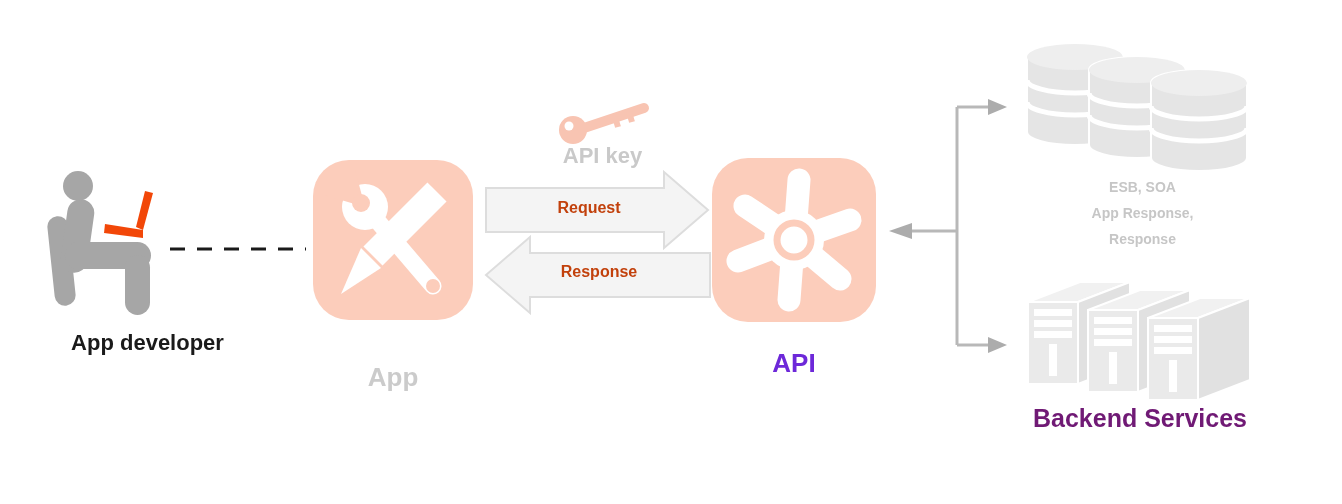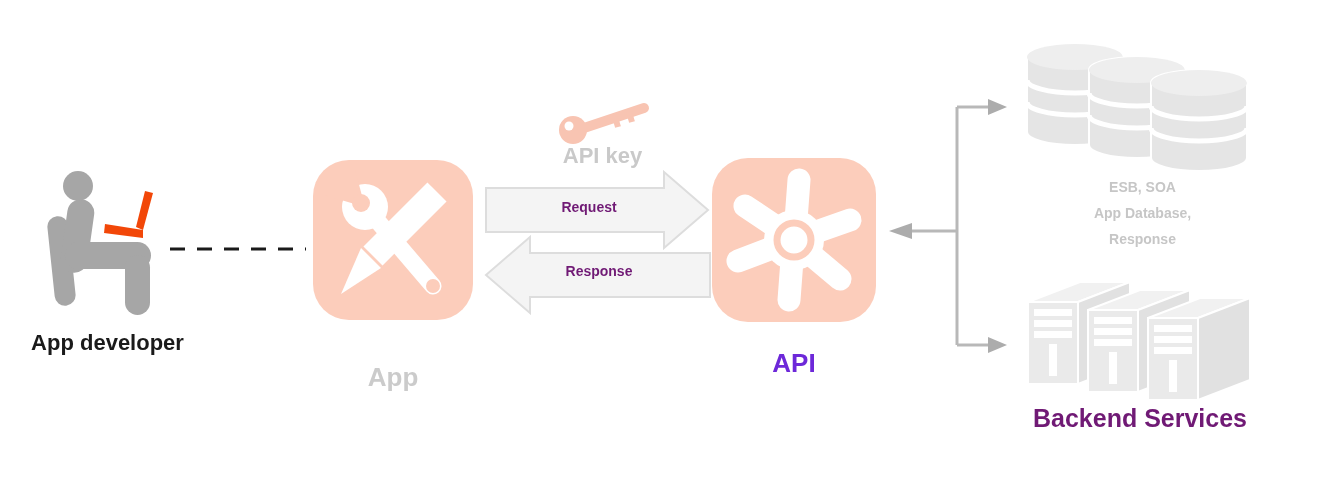--- a/index.html
+++ b/index.html
@@ -4,21 +4,21 @@
 <style>
   html,body{margin:0;padding:0;background:#ffffff;}
   #canvas{
     position:relative;width:1342px;height:504px;background:#ffffff;overflow:hidden;
     font-family:"Liberation Sans","DejaVu Sans",sans-serif;
   }
   .abs{position:absolute;}
   .lbl{position:absolute;text-align:center;font-weight:bold;}
   .lbl-black{color:#1a1a1a;}
   .lbl-muted{color:#c8c8c8;text-align:center;}
-  .big-arrow-label{font-size:14px;color:#701a75;font-weight:bold;text-align:center;position:absolute;}
+  .big-arrow-label{font-size:16px;color:#c2410c;font-weight:bold;text-align:center;position:absolute;}
   svg{display:block;}
 </style>
 </head>
 <body>
 
 <div id="canvas">
 
   <svg class="abs" style="left:45px;top:163px;" width="115" height="162" viewBox="0 0 115 162">
 
     <rect x="6" y="53" width="21" height="90" rx="10.5" fill="#a6a6a6" transform="rotate(-6 16 98)"></rect>
@@ -29,21 +29,21 @@
 
     <rect x="20" y="79" width="86" height="27" rx="13.5" fill="#a6a6a6"></rect>
 
     <rect x="80" y="92" width="25" height="60" rx="12.5" fill="#a6a6a6"></rect>
 
     <g>
       <path d="M 100,28 L 108,30 L 98,67 L 91,64 Z" fill="#f24708"></path>
       <path d="M 60,61 L 98,67 L 98,75 L 59,70 Z" fill="#f24708"></path>
     </g>
   </svg>
-  <div class="lbl lbl-black" style="left:0px;top:330px;width:215px;font-size:22px;">App developer</div>
+  <div class="lbl lbl-black" style="left:0px;top:330px;width:215px;font-size:22px;padding-left:40px;">App developer</div>
 
   <svg class="abs" style="left:168px;top:246px;" width="140" height="6" viewBox="0 0 140 6">
     <line x1="2" y1="3" x2="138" y2="3" stroke="#1a1a1a" stroke-width="3" stroke-dasharray="15 12"></line>
   </svg>
 
   <svg class="abs" style="left:313px;top:160px;" width="160" height="160" viewBox="0 0 160 160">
     <rect x="0" y="0" width="160" height="160" rx="36" fill="#fccdbb"></rect>
 
     <line x1="124" y1="32" x2="60" y2="96" stroke="#ffffff" stroke-width="27"></line>
 
@@ -120,21 +120,21 @@
     </g>
     <g>
       <path d="M 133,50 A 48 13 0 0 1 229,50 L 229,125 A 48 13 0 0 1 133,125 Z" fill="#e5e5e5" stroke="#ffffff" stroke-width="2"></path>
       <ellipse cx="181" cy="50" rx="48" ry="13" fill="#eeeeee"></ellipse>
       <path d="M 133,73 A 48 13 0 0 0 229,73" fill="none" stroke="#ffffff" stroke-width="5"></path>
       <path d="M 133,95 A 48 13 0 0 0 229,95" fill="none" stroke="#ffffff" stroke-width="5"></path>
     </g>
   </svg>
   <div class="lbl lbl-muted" style="left:1035px;top:174px;width:215px;font-size:14px;line-height:26px;color:#c6c6c6;">
     <div>ESB, SOA</div>
-    <div>App Database,</div>
+    <div>App Response,</div>
     <div>Response</div>
   </div>
 
   <svg class="abs" style="left:1012px;top:278px;" width="250" height="130" viewBox="0 0 250 130">
     <g>
       <polygon points="16,24 66,24 118,4 68,4" fill="#f1f1f1" stroke="#ffffff" stroke-width="2"></polygon>
       <polygon points="66,24 118,4 118,86 66,106" fill="#e1e1e1" stroke="#ffffff" stroke-width="2"></polygon>
       <rect x="16" y="24" width="50" height="82" fill="#eaeaea" stroke="#ffffff" stroke-width="2"></rect>
       <g fill="#ffffff">
         <rect x="22" y="31" width="38" height="7"></rect>

